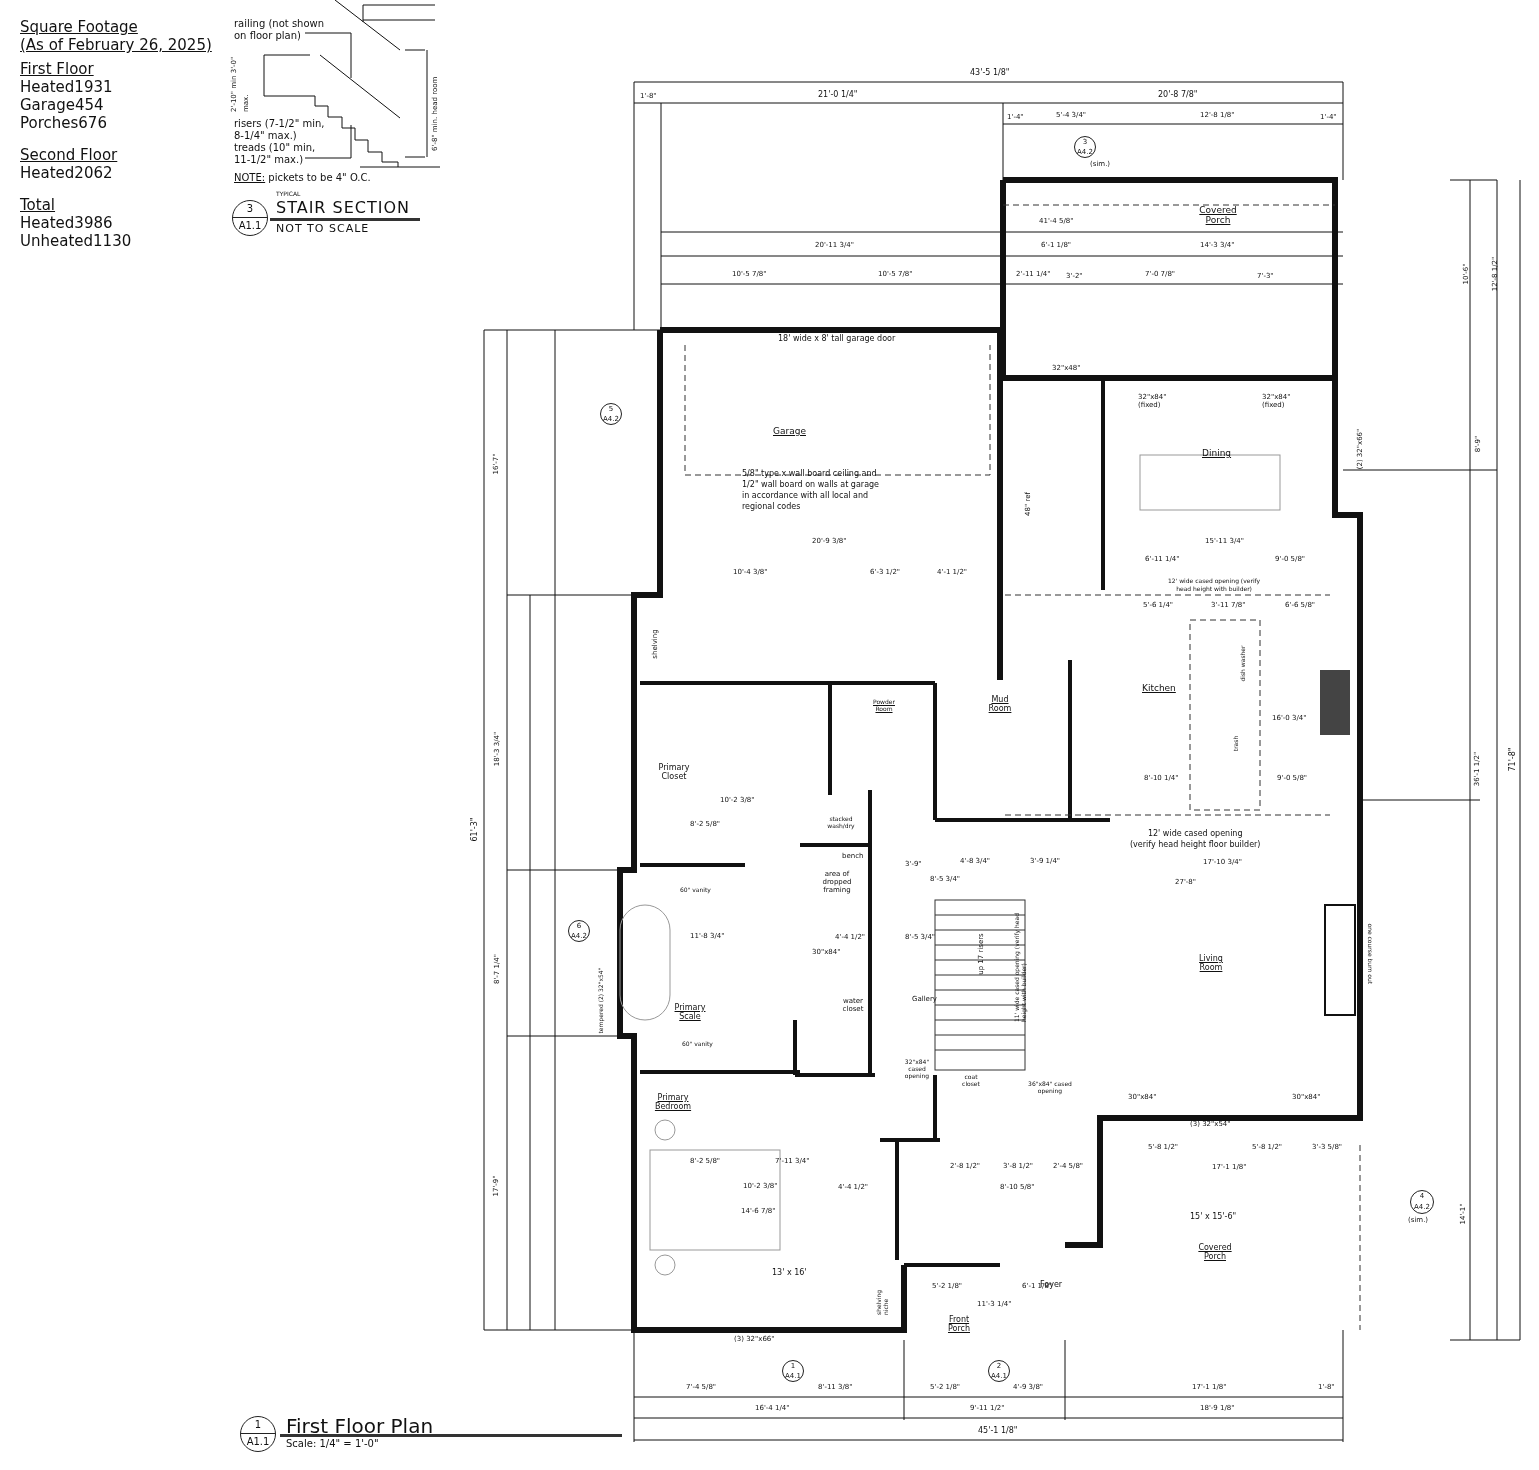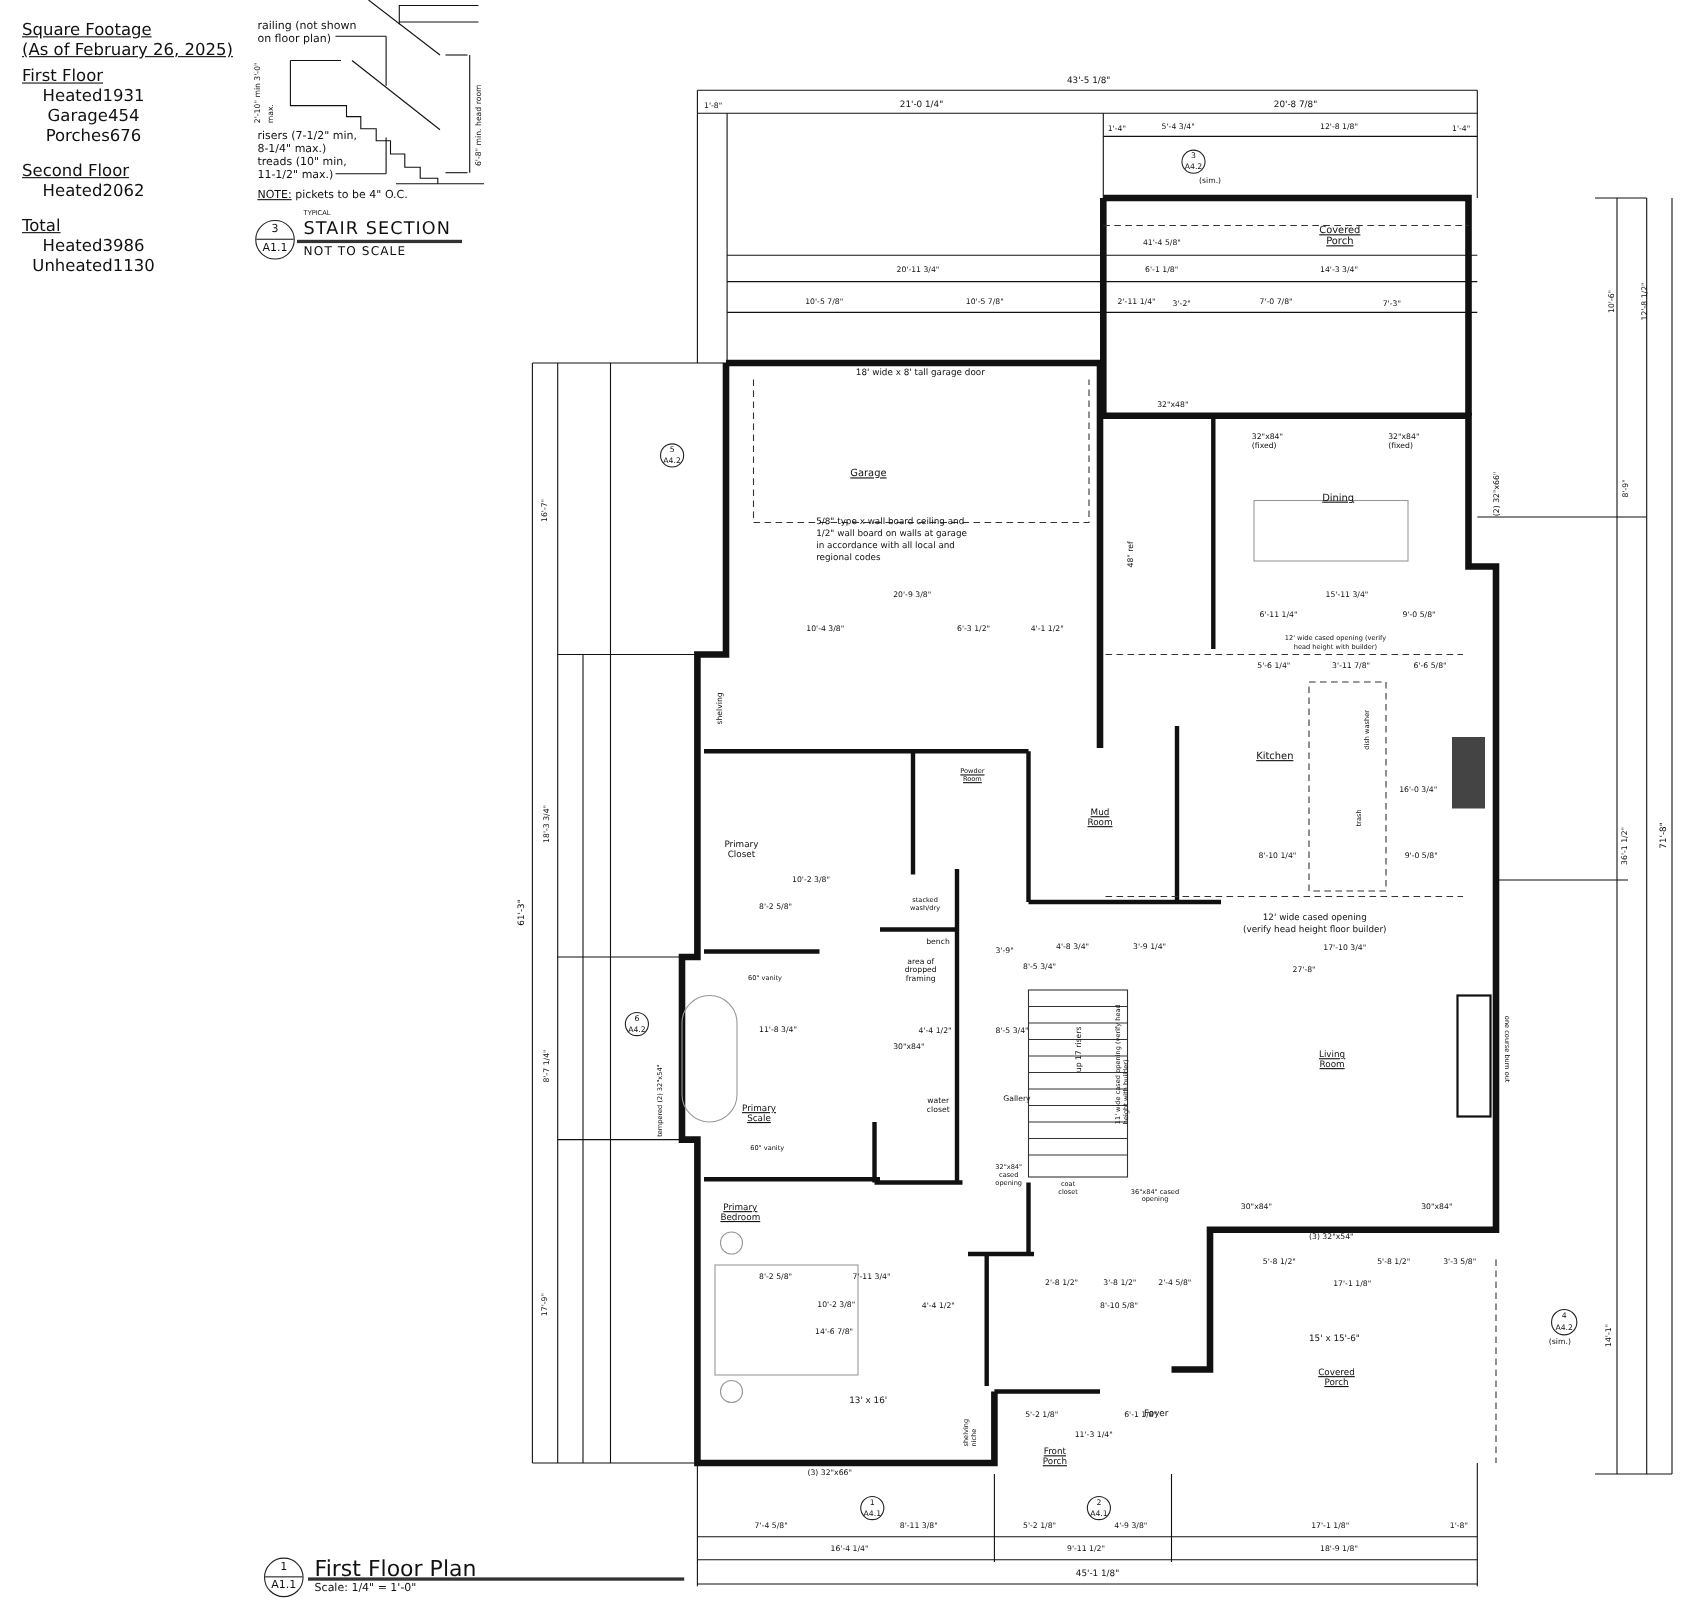--- a/index.html
+++ b/index.html
@@ -1,20 +1,20 @@
 <!DOCTYPE html>
 <html><head>
 <meta charset="utf-8">
 <style>
   html,body{margin:0;padding:0;background:#fff;}
   body{width:1539px;height:1470px;position:relative;overflow:hidden;font-family:"DejaVu Sans",sans-serif;color:#111;}
   .abs{position:absolute;}
   .sqft{left:20px;top:18px;font-size:15px;line-height:18px;}
   .sqft .u{text-decoration:underline;}
-  .sqft .row{display:flex;width:130px;justify-content:center;}
+  .sqft .row{display:flex;width:130px;justify-content:flex-start;}
   .sqft .gap{height:14px;}
   .stair-notes{font-size:10px;line-height:12px;}
   .title-block{font-family:"DejaVu Sans",sans-serif;}
   .bubble{position:absolute;border:1.5px solid #222;border-radius:50%;text-align:center;font-size:11px;}
   .dim{font-size:8px;}
   .lbl{font-size:8px;text-decoration:underline;}
   .note{font-size:8px;}
 </style>
 </head>
 <body>
@@ -195,21 +195,21 @@
   </g>
 
   <rect x="1320" y="670" width="30" height="65" fill="#444"></rect>
   <rect x="1325" y="905" width="30" height="110" fill="none" stroke="#111" stroke-width="2"></rect>
 </svg>
 
 <div class="abs lbl" style="left:773px;top:426px;font-size:9px;text-decoration:underline">Garage</div>
 <div class="abs lbl" style="left:1198px;top:205px;font-size:9px;width:40px;text-align:center;text-decoration:underline">Covered Porch</div>
 <div class="abs" style="left:1202px;top:448px;font-size:9px;text-decoration:underline">Dining</div>
 <div class="abs" style="left:1142px;top:683px;font-size:9px;text-decoration:underline">Kitchen</div>
-<div class="abs" style="left:985px;top:734px;font-size:8px;width:30px;text-align:center;text-decoration:underline">Mud Room</div>
+<div class="abs" style="left:985px;top:695px;font-size:8px;width:30px;text-align:center;text-decoration:underline">Mud Room</div>
 <div class="abs" style="left:870px;top:698px;font-size:6px;width:28px;text-align:center;text-decoration:underline">Powder Room</div>
 <div class="abs" style="left:656px;top:763px;font-size:8px;width:36px;text-align:center;">Primary Closet</div>
 <div class="abs" style="left:672px;top:1003px;font-size:8px;width:36px;text-align:center;text-decoration:underline">Primary Scale</div>
 <div class="abs" style="left:653px;top:1093px;font-size:8px;width:40px;text-align:center;text-decoration:underline">Primary Bedroom</div>
 <div class="abs" style="left:912px;top:995px;font-size:7px">Gallery</div>
 <div class="abs" style="left:1196px;top:954px;font-size:8px;width:30px;text-align:center;text-decoration:underline">Living Room</div>
 <div class="abs" style="left:1040px;top:1280px;font-size:8px;">Foyer</div>
 <div class="abs" style="left:944px;top:1315px;font-size:8px;width:30px;text-align:center;text-decoration:underline">Front Porch</div>
 <div class="abs" style="left:1195px;top:1243px;font-size:8px;width:40px;text-align:center;text-decoration:underline">Covered Porch</div>
 <div class="abs" style="left:838px;top:997px;font-size:7px;width:30px;text-align:center">water closet</div>

